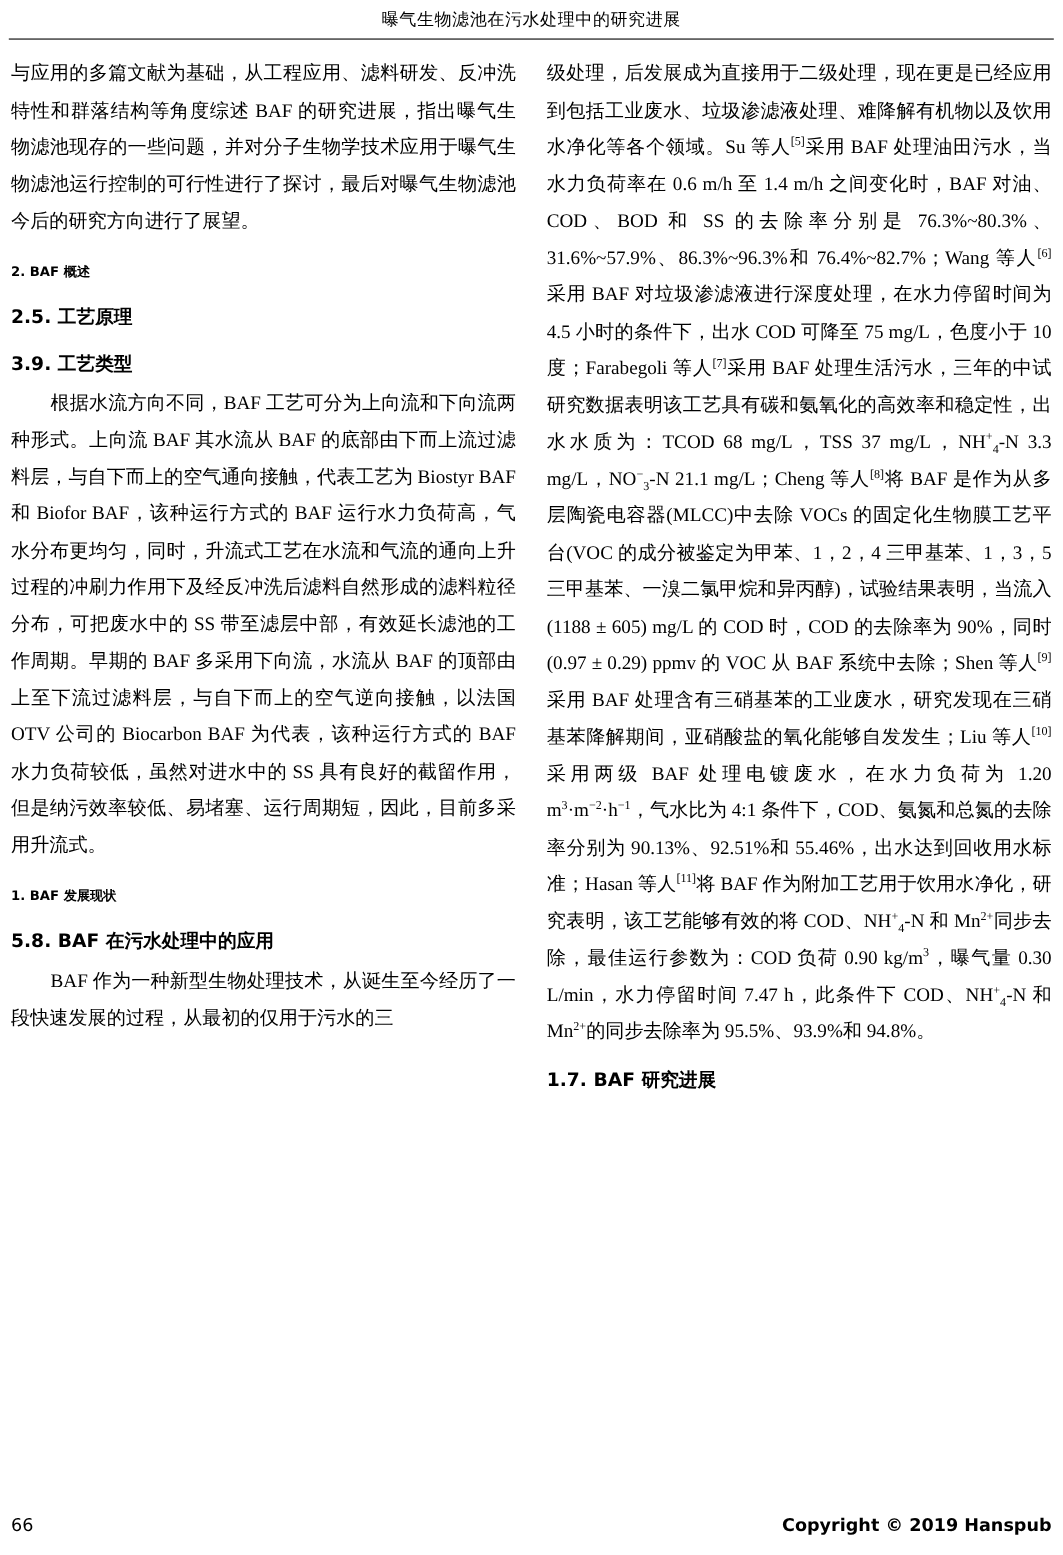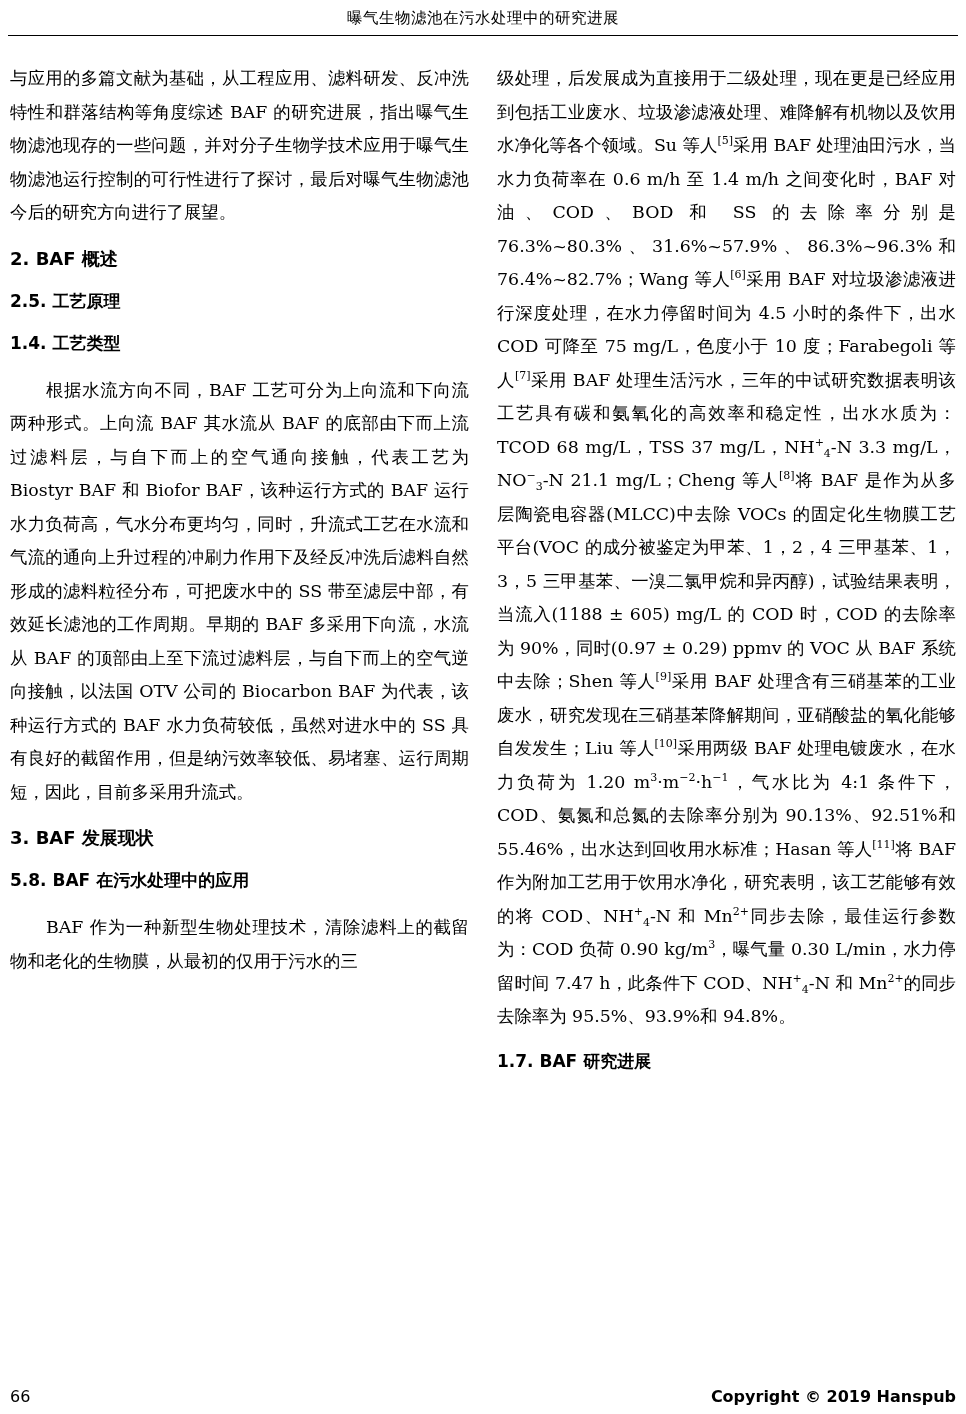--- a/index.html
+++ b/index.html
@@ -50,34 +50,35 @@
     width: 946px;
     height: 1300px;
     display: flex;
     gap: 28px;
   }
   .col {
     width: 459px;
     box-sizing: border-box;
   }
   p.body {
-    margin: 16px 0 0 0;
+    margin: 4px 0 0 0;
     font-size: 17.4px;
     line-height: 33.5px;
     text-align: justify;
     text-justify: inter-ideograph;
     letter-spacing: 0px;
     text-indent: 0;
+    font-family: Liberation Serif, serif;
   }
   p.indent {
     text-indent: 36px;
   }
   h2.section {
     font-family: "DejaVu Sans", "Liberation Sans", sans-serif;
-    font-size: 18px;
+    font-size: 12px;
     font-weight: bold;
     margin: 14px 0 6px 0;
     line-height: 30px;
   }
   h3.subsection {
     font-family: "DejaVu Sans", "Liberation Sans", sans-serif;
     font-size: 17px;
     font-weight: bold;
     margin: 12px 0 4px 0;
     line-height: 30px;
@@ -88,21 +89,21 @@
     line-height: 0;
   }
   sub {
     font-size: 11px;
     vertical-align: sub;
     line-height: 0;
   }
   
   .footer {
     position: absolute;
-    bottom: 8px;
+    bottom: 18px;
     left: 10px;
     width: 946px;
     display: flex;
     justify-content: space-between;
     align-items: flex-end;
     font-size: 16px;
   }
   .footer .pageno {
     font-family: "DejaVu Sans", "Liberation Sans", sans-serif;
     font-size: 16px;
@@ -125,29 +126,29 @@
 
     <div class="col">
 
       <p class="body">与应用的多篇文献为基础，从工程应用、滤料研发、反冲洗特性和群落结构等角度综述 BAF 的研究进展，指出曝气生物滤池现存的一些问题，并对分子生物学技术应用于曝气生物滤池运行控制的可行性进行了探讨，最后对曝气生物滤池今后的研究方向进行了展望。</p>
 
       <h2 class="section">2. BAF 概述</h2>
 
       <h3 class="subsection">2.5. 工艺原理</h3>
 
 
-      <h3 class="subsection">1.4. 工艺类型</h3>
+      <h3 class="subsection">3.9. 工艺类型</h3>
 
       <p class="body indent">根据水流方向不同，BAF 工艺可分为上向流和下向流两种形式。上向流 BAF 其水流从 BAF 的底部由下而上流过滤料层，与自下而上的空气通向接触，代表工艺为 Biostyr BAF 和 Biofor BAF，该种运行方式的 BAF 运行水力负荷高，气水分布更均匀，同时，升流式工艺在水流和气流的通向上升过程的冲刷力作用下及经反冲洗后滤料自然形成的滤料粒径分布，可把废水中的 SS 带至滤层中部，有效延长滤池的工作周期。早期的 BAF 多采用下向流，水流从 BAF 的顶部由上至下流过滤料层，与自下而上的空气逆向接触，以法国 OTV 公司的 Biocarbon BAF 为代表，该种运行方式的 BAF 水力负荷较低，虽然对进水中的 SS 具有良好的截留作用，但是纳污效率较低、易堵塞、运行周期短，因此，目前多采用升流式。</p>
 
-      <h2 class="section">3. BAF 发展现状</h2>
+      <h2 class="section">1. BAF 发展现状</h2>
 
       <h3 class="subsection">5.8. BAF 在污水处理中的应用</h3>
 
-      <p class="body indent">BAF 作为一种新型生物处理技术，清除滤料上的截留物和老化的生物膜，从最初的仅用于污水的三</p>
+      <p class="body indent">BAF 作为一种新型生物处理技术，从诞生至今经历了一段快速发展的过程，从最初的仅用于污水的三</p>
 
     </div>
 
     <div class="col">
 
       <p class="body"><span>级处理，后发展成为直接用于二级处理，现在更是已经应用到包括工业废水、垃圾渗滤液处理、难降解有机物以及饮用水净化等各个领域。Su 等人</span><sup>[5]</sup><span>采用 BAF 处理油田污水，当水力负荷率在 0.6 m/h 至 1.4 m/h 之间变化时，BAF 对油、COD、BOD 和 SS 的去除率分别是 76.3%~80.3%、31.6%~57.9%、86.3%~96.3%和 76.4%~82.7%；Wang 等人</span><sup>[6]</sup><span>采用 BAF 对垃圾渗滤液进行深度处理，在水力停留时间为 4.5 小时的条件下，出水 COD 可降至 75 mg/L，色度小于 10 度；Farabegoli 等人</span><sup>[7]</sup><span>采用 BAF 处理生活污水，三年的中试研究数据表明该工艺具有碳和氨氧化的高效率和稳定性，出水水质为：TCOD 68 mg/L，TSS 37 mg/L，</span><span><span>NH</span><sup>+</sup><sub>4</sub></span><span>-N  3.3 mg/L，</span><span><span>NO</span><sup>−</sup><sub>3</sub></span><span>-N  21.1 mg/L；Cheng 等人</span><sup>[8]</sup><span>将 BAF 是作为从多层陶瓷电容器(MLCC)中去除 VOCs 的固定化生物膜工艺平台(VOC 的成分被鉴定为甲苯、1，2，4 三甲基苯、1，3，5 三甲基苯、一溴二氯甲烷和异丙醇)，试验结果表明，当流入(1188 ± 605) mg/L 的 COD 时，COD 的去除率为 90%，同时(0.97 ± 0.29) ppmv 的 VOC 从 BAF 系统中去除；Shen 等人</span><sup>[9]</sup><span>采用 BAF 处理含有三硝基苯的工业废水，研究发现在三硝基苯降解期间，亚硝酸盐的氧化能够自发发生；Liu 等人</span><sup>[10]</sup><span>采用两级 BAF 处理电镀废水，在水力负荷为 1.20 m</span><sup>3</sup><span>·m</span><sup>−2</sup><span>·h</span><sup>−1</sup><span>，气水比为 4:1 条件下，COD、氨氮和总氮的去除率分别为 90.13%、92.51%和 55.46%，出水达到回收用水标准；Hasan 等人</span><sup>[11]</sup><span>将 BAF 作为附加工艺用于饮用水净化，研究表明，该工艺能够有效的将 COD、</span><span><span>NH</span><sup>+</sup><sub>4</sub></span><span>-N 和 Mn</span><sup>2+</sup><span>同步去除，最佳运行参数为：COD 负荷 0.90 kg/m</span><sup>3</sup><span>，曝气量 0.30 L/min，水力停留时间 7.47 h，此条件下 COD、</span><span><span>NH</span><sup>+</sup><sub>4</sub></span><span>-N 和 Mn</span><sup>2+</sup><span>的同步去除率为 95.5%、93.9%和 94.8%。</span></p>
 
       <h3 class="subsection">1.7. BAF 研究进展</h3>
 
 

